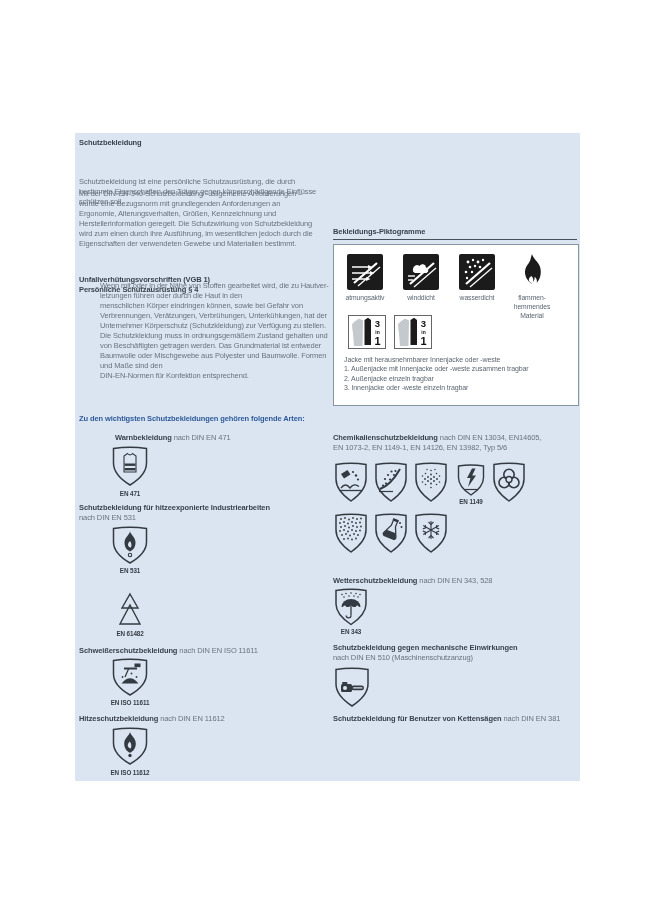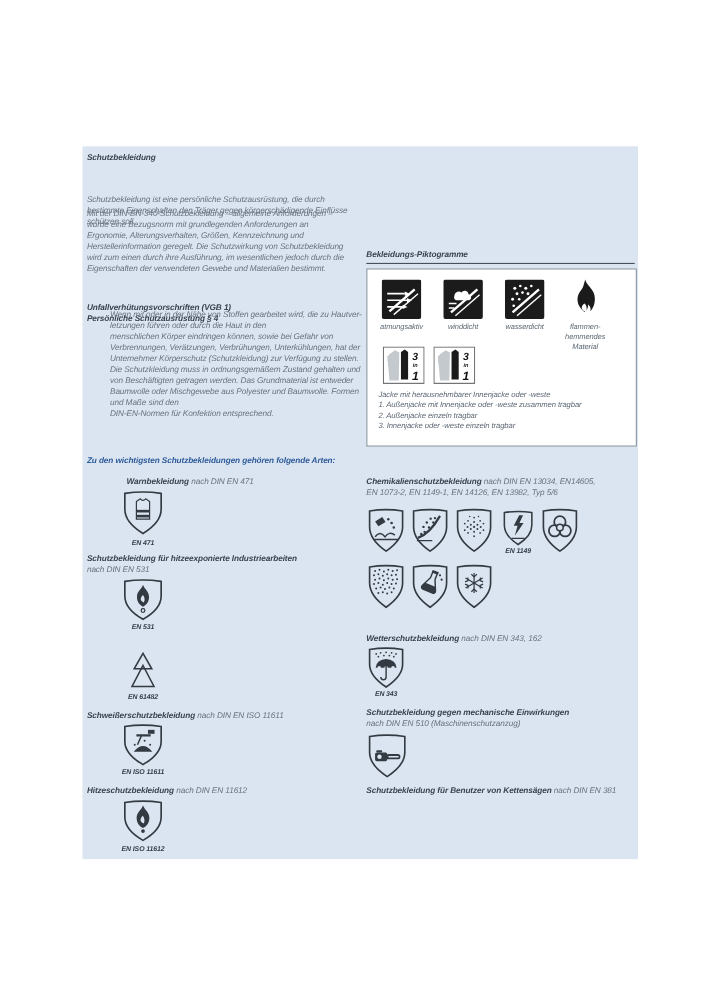--- a/index.html
+++ b/index.html
@@ -1,17 +1,17 @@
 <!DOCTYPE html>
 <html><head>
 <meta charset="utf-8">
 <style>
   html,body{margin:0;padding:0;background:#fff;}
   .page{position:relative;width:652px;height:899px;background:#ffffff;overflow:hidden;
-        font-family:"Liberation Sans",sans-serif;color:#68737f;font-style:italic;}
+        font-family:"Liberation Sans",sans-serif;color:#68737f;}
   .panel{position:absolute;left:75px;top:133px;width:505px;height:648px;background:#dbe5f1;}
   .abs{position:absolute;}
   .pre{white-space:pre-line;}
   .body{font-size:7.5px;line-height:10px;color:#68737f;letter-spacing:-0.1px;}
   .h{font-size:7.5px;line-height:10px;font-weight:bold;color:#39424d;letter-spacing:-0.1px;}
   .h-blue{font-size:7.5px;font-weight:bold;color:#2d5a99;letter-spacing:-0.1px;}
   .sect{font-size:7.5px;line-height:10px;letter-spacing:-0.1px;color:#68737f;}
   .sect b{color:#39424d;}
   .enlab{font-size:6.3px;font-weight:bold;color:#343d47;text-align:center;letter-spacing:-0.1px;}
   .pictobox{position:absolute;background:#ffffff;border:1px solid #8795a1;}
@@ -339,21 +339,21 @@
         <path d="M3 3.5 Q18 1 33 3.5 L33 18 Q33 29.5 18 40 Q3 29.5 3 18 Z" fill="none" stroke="#333a42" stroke-width="1.5"></path>
         <g stroke="#333a42" stroke-width="1.1" fill="none">
           <path d="M18 9 L18 27 M10.2 13.5 L25.8 22.5 M10.2 22.5 L25.8 13.5"></path>
           <path d="M15.5 10 L18 12.5 L20.5 10 M15.5 26 L18 23.5 L20.5 26"></path>
           <path d="M9.8 17 L12.5 15.8 L12.3 13 M26.2 19 L23.5 20.2 L23.7 23"></path>
           <path d="M9.8 19 L12.5 20.2 L12.3 23 M26.2 17 L23.5 15.8 L23.7 13"></path>
         </g>
       </svg>
     </div>
 
-    <div class="abs sect" style="left:258px;top:443px;width:250px;"><b>Wetterschutzbekleidung</b><span> nach DIN EN 343, 162</span></div>
+    <div class="abs sect" style="left:258px;top:443px;width:250px;"><b>Wetterschutzbekleidung</b><span> nach DIN EN 343, 528</span></div>
     <div class="abs" style="left:258px;top:454px;">
       <svg width="36" height="40" viewBox="0 0 36 40">
         <path d="M3 3.5 Q18 1 33 3.5 L33 17 Q33 27.5 18 37.5 Q3 27.5 3 17 Z" fill="none" stroke="#333a42" stroke-width="1.5"></path>
         <g fill="#333a42">
           <circle cx="9" cy="7.5" r="0.8"></circle>
             <circle cx="13" cy="6.5" r="0.8"></circle>
             <circle cx="18" cy="6" r="0.8"></circle>
           <circle cx="23" cy="6.5" r="0.8"></circle>
             <circle cx="27" cy="7.5" r="0.8"></circle>
           <circle cx="11" cy="10" r="0.8"></circle>

